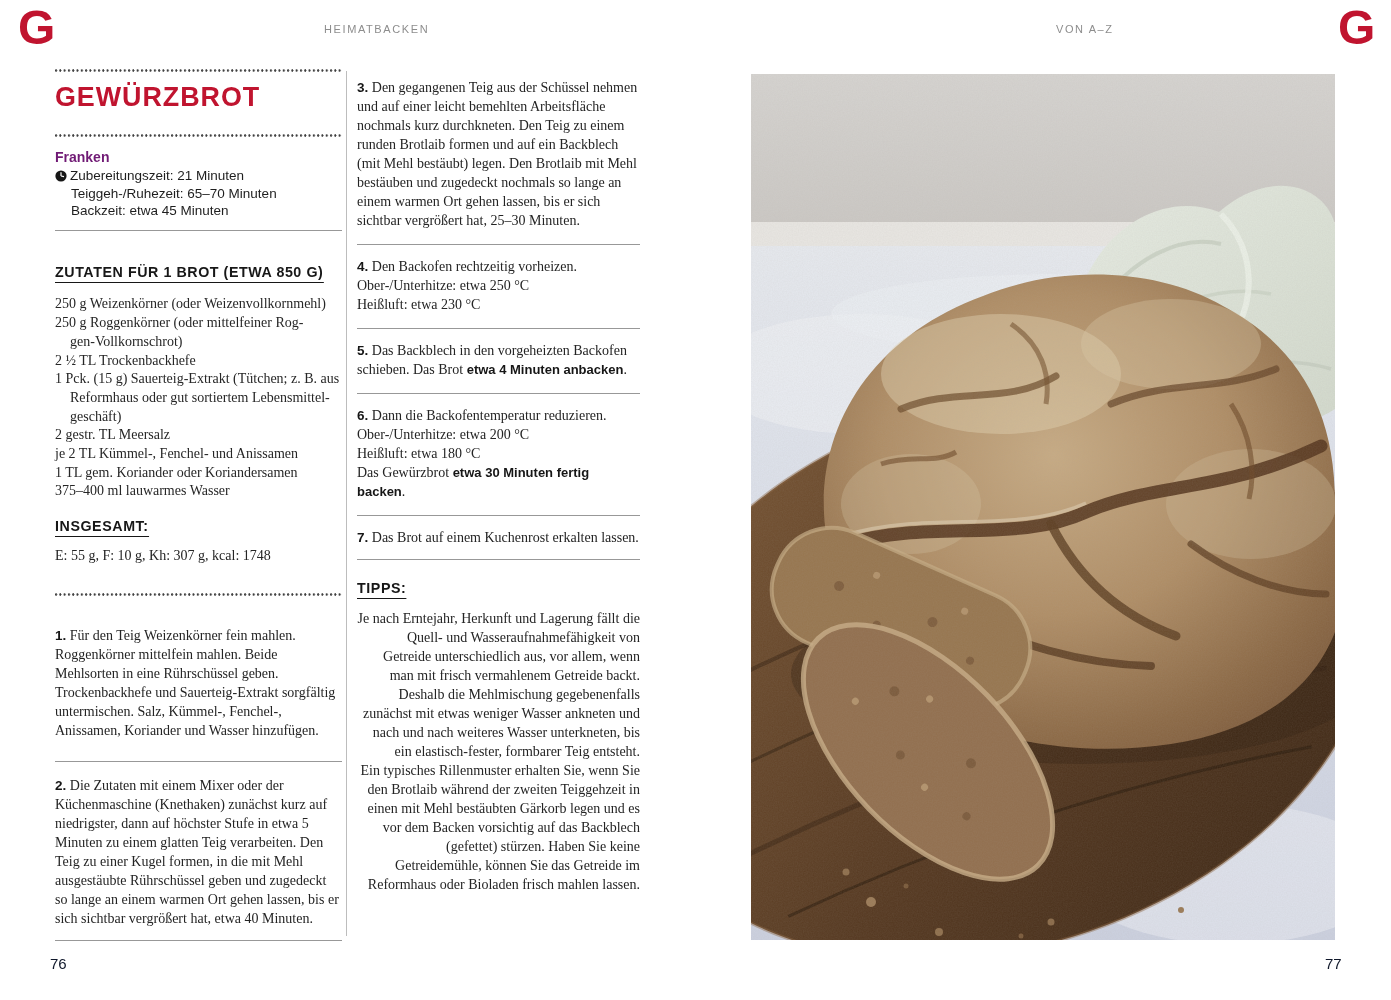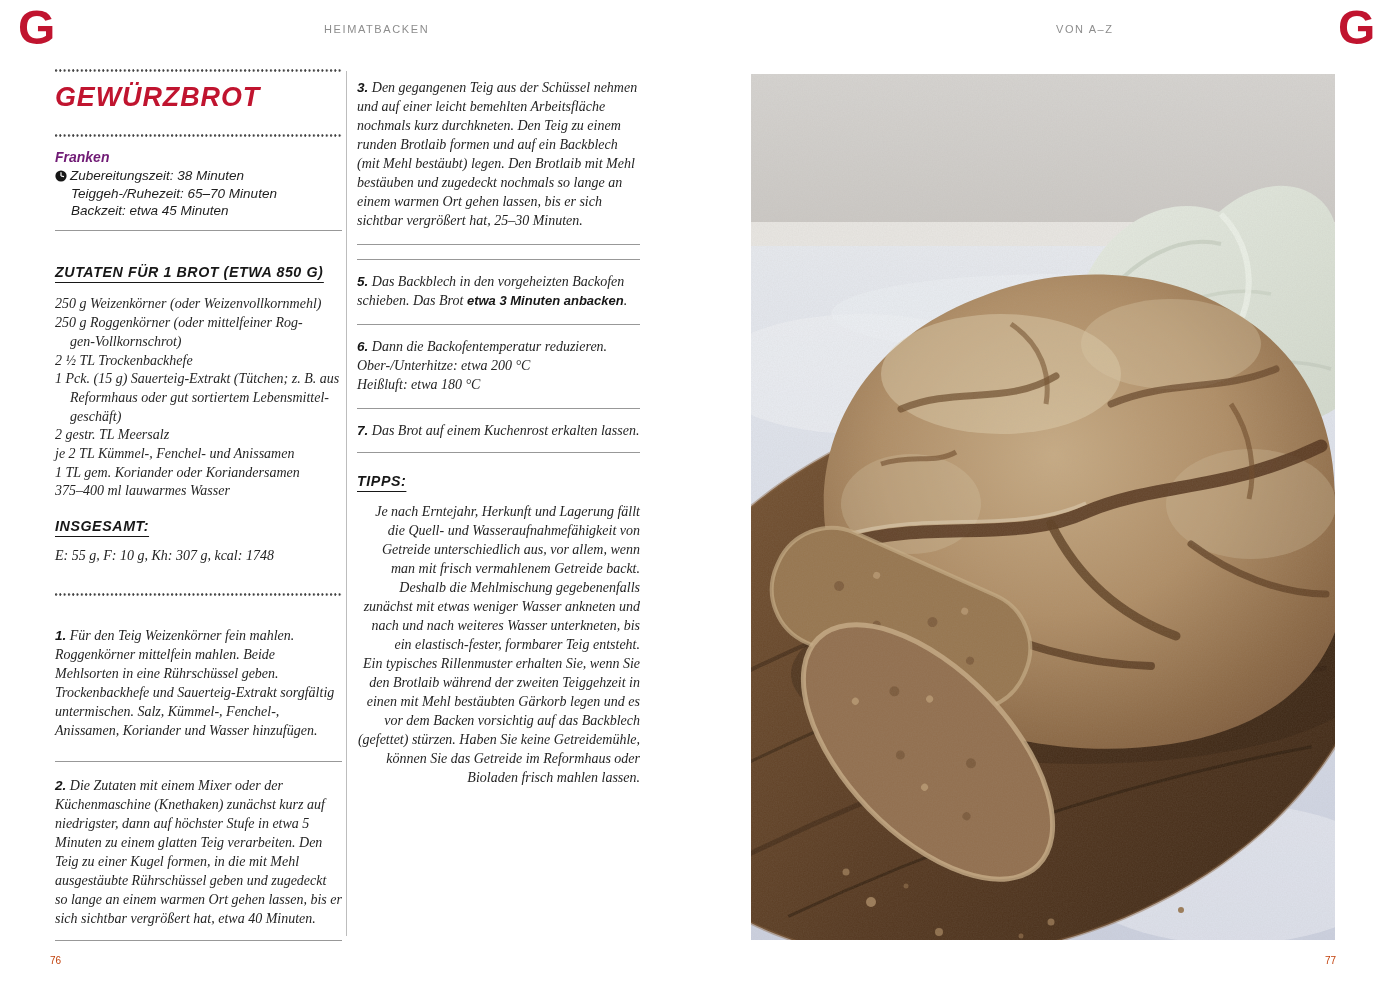--- a/index.html
+++ b/index.html
@@ -15,27 +15,27 @@
   .corner-letter.left{left:18px;}
   .corner-letter.right{left:1338px;}
   .running-head{
     position:absolute;top:23px;font-family:"Liberation Sans",sans-serif;
     font-size:11px;letter-spacing:1.6px;color:#8d8d8d;
   }
   .running-head.left{left:324px;}
   .running-head.right{left:1016px;margin-left:40px;}
   .folio{
     position:absolute;font-family:"Liberation Sans",sans-serif;
-    font-size:10px;color:#c2410c;
+    font-size:15px;color:#0f172a;
   }
   .folio.left{left:50px;top:955px;}
   .folio.right{left:1325px;top:955px;}
 
   
-  .col{position:absolute;font-style:italic;}
+  .col{position:absolute;}
   .col-left{left:55px;top:69px;width:287px;}
   .col-mid{left:357px;top:66px;width:283px;margin-top:7px;}
   .col-divider{position:absolute;left:346px;top:71px;height:865px;width:1px;background:#bdbdbd;}
 
   .dotted{height:3px;background-image:radial-gradient(circle at 1px 1.5px,#3f3f3f 1px,transparent 1.3px);
           background-size:4.3px 3px;background-repeat:repeat-x;}
   .rule{height:1px;background:#989898;}
   .recipe-title{
     font-family:"Liberation Sans",sans-serif;font-weight:700;font-size:28px;
     color:#c0142f;letter-spacing:1px;margin:10px 0 0 0;
@@ -80,21 +80,21 @@
   <h1 class="recipe-title">GEWÜRZBROT</h1>
   <div class="dotted" style="margin-top:23px;"></div>
 
   <div class="region" style="margin-top:12px;">Franken</div>
   <div class="times" style="margin-top:3px;">
     <div class="t-line first">
       <span class="clock"><svg width="12" height="12" viewBox="0 0 12 12">
             <circle cx="6" cy="6" r="5.6" fill="#161616"></circle>
             <line x1="6" y1="6" x2="6" y2="2.2" stroke="#fff" stroke-width="1.2"></line>
             <line x1="6" y1="6" x2="9" y2="6.6" stroke="#fff" stroke-width="1.2"></line>
-          </svg></span><span>Zubereitungszeit: 38 Minuten</span>
+          </svg></span><span>Zubereitungszeit: 21 Minuten</span>
     </div>
     <div class="t-line">Teiggeh-/Ruhezeit: 65–70 Minuten</div>
     <div class="t-line">Backzeit: etwa 45 Minuten</div>
   </div>
 
   <div class="rule" style="margin-top:11px;"></div>
 
   <div style="margin-top:32px;"><span class="subhead">ZUTATEN FÜR 1 BROT (ETWA 850 G)</span></div>
 
   <div class="ingredients" style="margin-top:12px;">
@@ -131,33 +131,40 @@
   <div class="rule" style="margin-top:12px;"></div>
 </div>
 
 <div class="col col-mid">
   <p class="body-text step" style="margin-top:5px;">
     <span class="stepnum">3.</span>
     <span>Den gegangenen Teig aus der Schüssel nehmen und auf einer leicht bemehlten Arbeitsfläche nochmals kurz durchkneten. Den Teig zu einem runden Brotlaib formen und auf ein Backblech (mit Mehl bestäubt) legen. Den Brotlaib mit Mehl bestäuben und zugedeckt nochmals so lange an einem warmen Ort gehen lassen, bis er sich sichtbar vergrößert hat, 25–30 Minuten.</span>
   </p>
   <div class="rule" style="margin-top:14px;"></div>
 
+  <div class="body-text" style="margin-top:12px;">
+    <div><span class="stepnum">4.</span>
+      <span>Den Backofen rechtzeitig vorheizen.</span></div>
+    <div>Ober-/Unterhitze: etwa 250 °C</div>
+    <div>Heißluft: etwa 230 °C</div>
+  </div>
   <div class="rule" style="margin-top:14px;"></div>
 
   <p class="body-text step" style="margin-top:12px;">
     <span class="stepnum">5.</span>
-    <span>Das Backblech in den vorgeheizten Backofen schieben. Das Brot </span><span class="bold-sans">etwa 3 Minuten anbacken</span><span>.</span>
+    <span>Das Backblech in den vorgeheizten Backofen schieben. Das Brot </span><span class="bold-sans">etwa 4 Minuten anbacken</span><span>.</span>
   </p>
   <div class="rule" style="margin-top:14px;"></div>
 
   <div class="body-text" style="margin-top:12px;">
     <div><span class="stepnum">6.</span>
       <span>Dann die Backofentemperatur reduzieren.</span></div>
     <div>Ober-/Unterhitze: etwa 200 °C</div>
     <div>Heißluft: etwa 180 °C</div>
+    <div><span>Das Gewürzbrot </span><span class="bold-sans">etwa 30 Minuten fertig backen</span><span>.</span></div>
   </div>
   <div class="rule" style="margin-top:14px;"></div>
 
   <p class="body-text step" style="margin-top:12px;">
     <span class="stepnum">7.</span>
     <span>Das Brot auf einem Kuchenrost erkalten lassen.</span>
   </p>
   <div class="rule" style="margin-top:12px;"></div>
 
   <div style="margin-top:19px;"><span class="subhead">TIPPS:</span></div>

